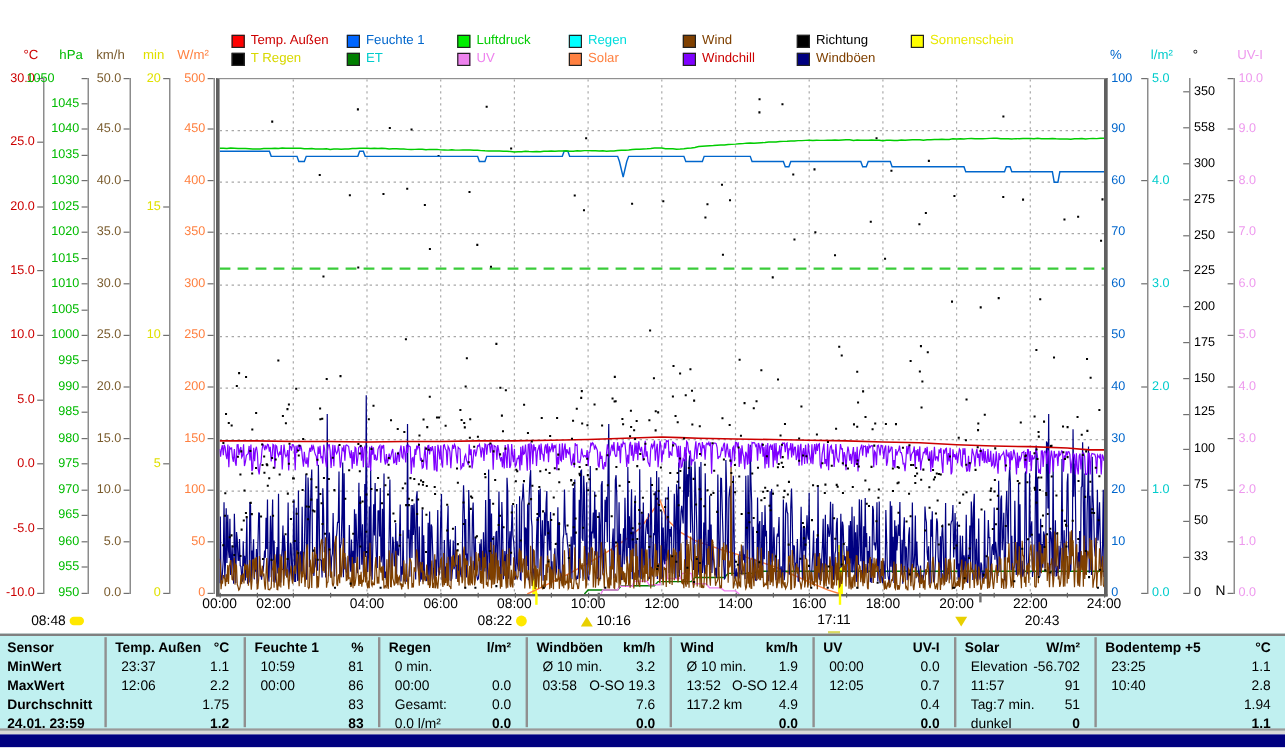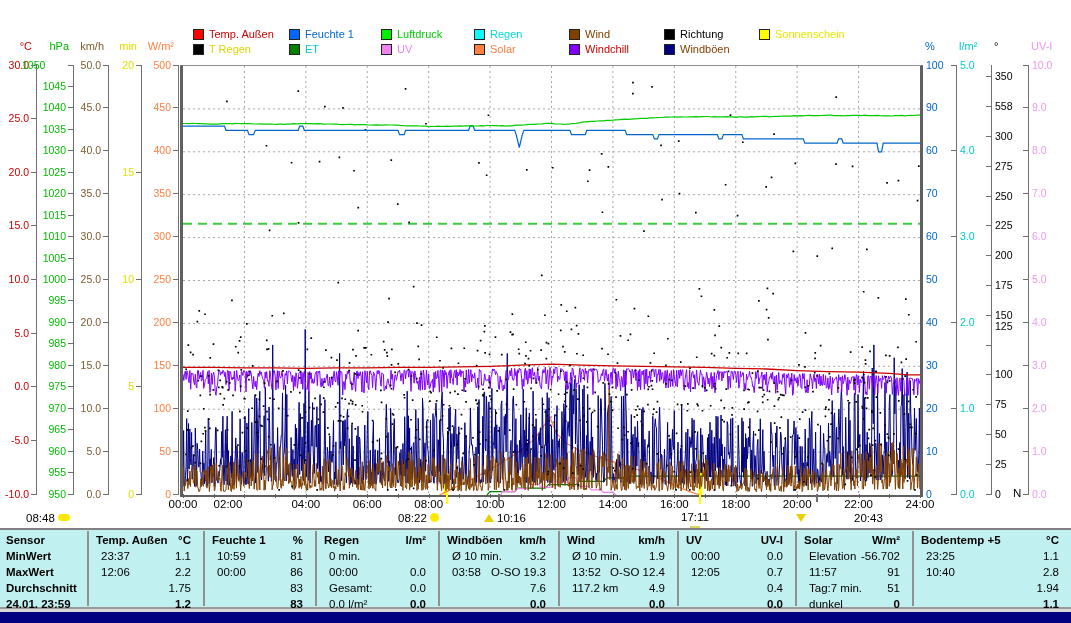--- a/index.html
+++ b/index.html
@@ -251,29 +251,29 @@
       <div class="abs ticklab" style="left: 960px; width: 44px; text-align: left; top: 231.1px; color: rgb(0, 204, 204);">3.0</div>
       <div class="abs tick" style="left: 951px; top: 150.3px;"></div>
       <div class="abs ticklab" style="left: 960px; width: 44px; text-align: left; top: 145.3px; color: rgb(0, 204, 204);">4.0</div>
       <div class="abs tick" style="left: 951px; top: 64.5px;"></div>
       <div class="abs ticklab" style="left: 960px; width: 44px; text-align: left; top: 59.5px; color: rgb(0, 204, 204);">5.0</div>
       <div class="abs axline" style="left: 991px;"></div>
       <div class="abs axhdr" style="left: 994px; width: 40px; text-align: left; top: 40px; color: rgb(0, 0, 0);">°</div>
       <div class="abs tick" style="left: 986px; top: 493.5px;"></div>
       <div class="abs ticklab" style="left: 995px; width: 44px; text-align: left; top: 488.5px; color: rgb(0, 0, 0);">0</div>
       <div class="abs tick" style="left: 986px; top: 463.708px;"></div>
-      <div class="abs ticklab" style="left: 995px; width: 44px; text-align: left; top: 458.708px; color: rgb(0, 0, 0);">25</div>
+      <div class="abs ticklab" style="left: 995px; width: 44px; text-align: left; top: 458.708px; color: rgb(0, 0, 0);">33</div>
       <div class="abs tick" style="left: 986px; top: 433.917px;"></div>
       <div class="abs ticklab" style="left: 995px; width: 44px; text-align: left; top: 428.917px; color: rgb(0, 0, 0);">50</div>
       <div class="abs tick" style="left: 986px; top: 404.125px;"></div>
       <div class="abs ticklab" style="left: 995px; width: 44px; text-align: left; top: 399.125px; color: rgb(0, 0, 0);">75</div>
       <div class="abs tick" style="left: 986px; top: 374.333px;"></div>
       <div class="abs ticklab" style="left: 995px; width: 44px; text-align: left; top: 369.333px; color: rgb(0, 0, 0);">100</div>
       <div class="abs tick" style="left: 986px; top: 344.542px;"></div>
-      <div class="abs ticklab" style="left: 995px; width: 44px; text-align: left; top: 321px; color: rgb(0, 0, 0);">125</div>
+      <div class="abs ticklab" style="left: 995px; width: 44px; text-align: left; top: 338px; color: rgb(0, 0, 0);">125</div>
       <div class="abs tick" style="left: 986px; top: 314.75px;"></div>
       <div class="abs ticklab" style="left: 995px; width: 44px; text-align: left; top: 309.75px; color: rgb(0, 0, 0);">150</div>
       <div class="abs tick" style="left: 986px; top: 284.958px;"></div>
       <div class="abs ticklab" style="left: 995px; width: 44px; text-align: left; top: 279.958px; color: rgb(0, 0, 0);">175</div>
       <div class="abs tick" style="left: 986px; top: 255.167px;"></div>
       <div class="abs ticklab" style="left: 995px; width: 44px; text-align: left; top: 250.167px; color: rgb(0, 0, 0);">200</div>
       <div class="abs tick" style="left: 986px; top: 225.375px;"></div>
       <div class="abs ticklab" style="left: 995px; width: 44px; text-align: left; top: 220.375px; color: rgb(0, 0, 0);">225</div>
       <div class="abs tick" style="left: 986px; top: 195.583px;"></div>
       <div class="abs ticklab" style="left: 995px; width: 44px; text-align: left; top: 190.583px; color: rgb(0, 0, 0);">250</div>

